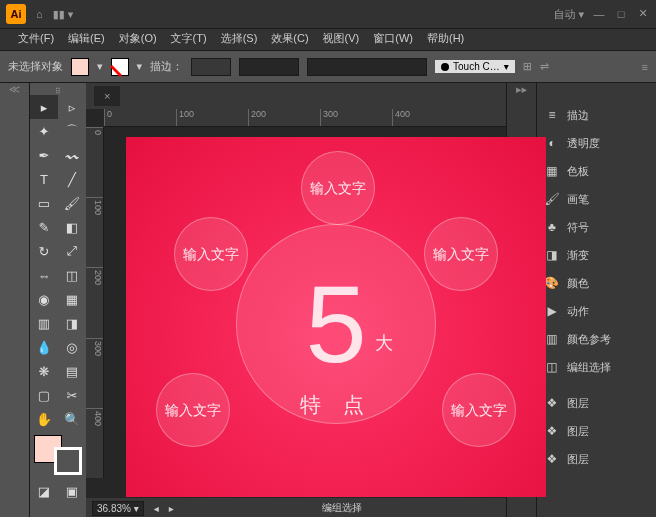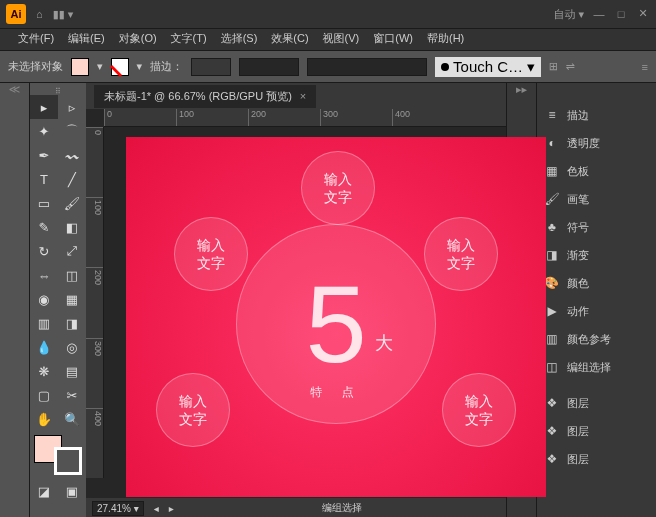--- a/index.html
+++ b/index.html
@@ -13,21 +13,21 @@
 .winbtn{width:14px;height:14px;display:inline-flex;align-items:center;justify-content:center;color:#999;}
 .menubar{height:22px;background:#323232;display:flex;align-items:flex-start;padding:0 12px;gap:2px;font-size:11px;border-bottom:1px solid #1a1a1a;}
 .menu-item{padding:2px 6px;color:#ccc;}
 .optionbar{height:32px;background:#535353;display:flex;align-items:center;padding:0 8px;gap:8px;border-bottom:1px solid #1a1a1a;}
 .opt-label{color:#ccc;font-size:11px;}
 .fill-swatch{width:18px;height:18px;background:#ffd6cc;border:1px solid #000;}
 .stroke-swatch{width:18px;height:18px;background:#fff;border:1px solid #000;position:relative;}
 .stroke-swatch::after{content:"";position:absolute;inset:3px;border:1px solid red;transform:rotate(45deg) scale(1.4);border-width:0 0 2px 0;}
 .strokewidth{background:#383838;border:1px solid #1a1a1a;width:40px;height:18px;}
 .brush-dd{background:#262626;border:1px solid #1a1a1a;width:60px;height:18px;}
-.touch-pill{display:flex;align-items:center;gap:4px;background:#e0e0e0;color:#000;padding:1px 6px;border-radius:0;font-size:15px;}
+.touch-pill{display:flex;align-items:center;gap:4px;background:#e0e0e0;color:#000;padding:1px 6px;border-radius:0;font-size:10px;}
 .touch-pill .dot{width:8px;height:8px;background:#000;border-radius:50%;}
 .main{display:flex;height:435px;}
 .toolcol{width:30px;background:#535353;border-right:1px solid #1a1a1a;}
 .toolbar{width:56px;background:#535353;display:flex;flex-direction:column;padding-top:4px;}
 .toolbar-grab{height:8px;background:#535353;text-align:center;color:#999;font-size:8px;}
 .tool-row{display:flex;}
 .tool{width:28px;height:24px;display:flex;align-items:center;justify-content:center;color:#ddd;font-size:13px;}
 .tool.active{background:#323232;}
 .fillstroke{position:relative;width:48px;height:40px;margin:4px;}
 .fs-fill{position:absolute;top:0;left:0;width:28px;height:28px;background:#ffd6cc;border:1px solid #000;}
@@ -38,22 +38,22 @@
 .close-x{color:#999;}
 .rulers-canvas{flex:1;position:relative;background:#262626;}
 .ruler-h{position:absolute;top:0;left:18px;right:0;height:18px;background:#383838;border-bottom:1px solid #1a1a1a;display:flex;font-size:9px;color:#999;}
 .ruler-h span{width:72px;border-left:1px solid #666;padding-left:2px;}
 .ruler-v{position:absolute;top:18px;left:0;width:18px;bottom:20px;background:#383838;border-right:1px solid #1a1a1a;display:flex;flex-direction:column;font-size:9px;color:#999;}
 .ruler-v span{height:72px;border-top:1px solid #666;writing-mode:vertical-rl;padding-top:2px;}
 .artboard{position:absolute;top:28px;left:40px;width:420px;height:360px;background:radial-gradient(circle at 50% 55%,#ff3366,#e6103f);}
 .big-circle{position:absolute;left:50%;top:52%;transform:translate(-50%,-50%);width:200px;height:200px;border-radius:50%;background:rgba(255,255,255,0.12);border:1px solid rgba(255,255,255,0.3);display:flex;flex-direction:column;align-items:center;justify-content:center;}
 .big-num{font-size:110px;color:rgba(255,255,255,0.85);font-weight:300;line-height:1;}
 .big-sub{position:absolute;right:42px;bottom:68px;font-size:18px;color:rgba(255,255,255,0.85);}
-.big-text{position:absolute;bottom:22px;font-size:12px;color:rgba(255,255,255,0.85);letter-spacing:8px;}
-.small-circle{position:absolute;width:74px;height:74px;border-radius:50%;background:rgba(255,255,255,0.12);border:1px solid rgba(255,255,255,0.3);display:flex;flex-direction:column;align-items:center;justify-content:center;font-size:14px;color:rgba(255,255,255,0.9);line-height:1.3;}
+.big-text{position:absolute;bottom:4px;font-size:21px;color:rgba(255,255,255,0.85);letter-spacing:8px;}
+.small-circle{position:absolute;width:74px;height:74px;border-radius:50%;background:rgba(255,255,255,0.12);border:1px solid rgba(255,255,255,0.3);display:flex;flex-direction:row;align-items:center;justify-content:center;font-size:14px;color:rgba(255,255,255,0.9);line-height:1.3;}
 .c1{top:14px;left:175px;}
 .c2{top:80px;left:48px;}
 .c3{top:80px;right:48px;}
 .c4{bottom:50px;left:30px;}
 .c5{bottom:50px;right:30px;}
 .statusbar{height:20px;background:#383838;display:flex;align-items:center;padding:0 6px;font-size:10px;color:#ccc;gap:10px;}
 .zoom-dd{background:#262626;border:1px solid #1a1a1a;padding:1px 4px;}
 .rightcol{width:30px;background:#383838;border-left:1px solid #1a1a1a;}
 .panels{width:120px;background:#383838;border-left:1px solid #1a1a1a;padding-top:18px;}
 .panel-item{height:28px;display:flex;align-items:center;gap:8px;padding:0 8px;font-size:11px;color:#ccc;}
@@ -171,21 +171,20 @@
     </div>
     <div class="tool-row">
         <div class="tool">◪</div>
         <div class="tool">▣</div>
       </div>
   </div>
 
   <div class="canvas-area">
     <div class="tabbar">
       <div class="doc-tab">
-        <span>未标题-1* @ 66.67% (RGB/GPU 预览)</span>
         <span class="close-x">×</span>
       </div>
     </div>
     <div class="rulers-canvas">
       <div class="ruler-h">
         <span>0</span>
           <span>100</span>
           <span>200</span>
           <span>300</span>
           <span>400</span>
@@ -219,21 +218,21 @@
             <span>输入</span>
             <span>文字</span>
           </div>
         <div class="small-circle c5">
             <span>输入</span>
             <span>文字</span>
           </div>
       </div>
     </div>
     <div class="statusbar">
-      <span class="zoom-dd"><span>27.41%</span> ▾</span>
+      <span class="zoom-dd"><span>36.83%</span> ▾</span>
       <span>◂</span>
       <span>▸</span>
       <span style="margin:12px auto">编组选择</span>
     </div>
   </div>
 
   <div class="rightcol">
     <div style="height:10px;text-align:center;color:#888">▸▸</div>
   </div>
   <div class="panels">

